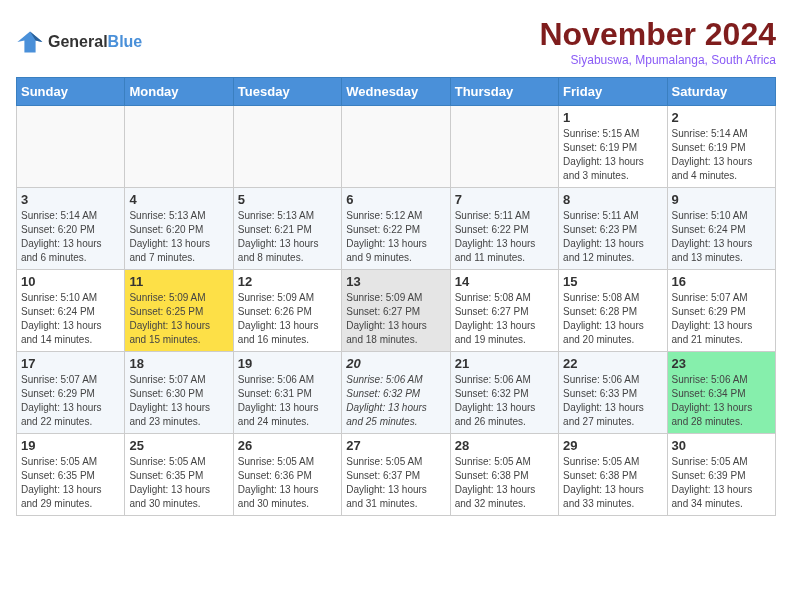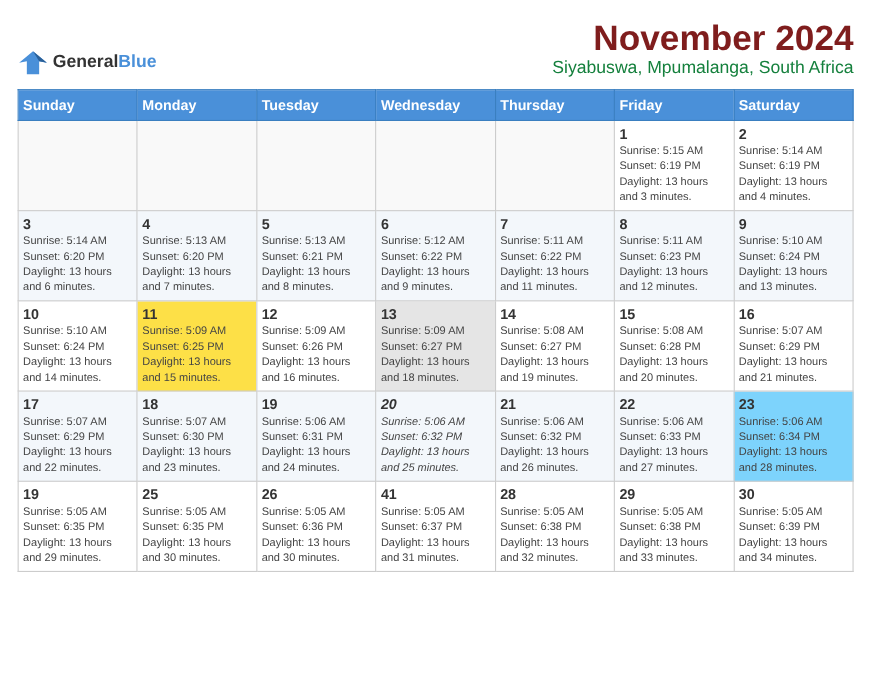--- a/index.html
+++ b/index.html
@@ -6,44 +6,44 @@
     body {
       font-family: Arial, sans-serif;
       background: #fff;
       width: 792px;
       min-height: 612px;
       padding: 16px;
     }
     .header {
       display: flex;
       justify-content: space-between;
-      align-items: flex-end;
+      align-items: center;
       margin-bottom: 10px;
     }
     .logo {
       display: flex;
       align-items: center;
       gap: 4px;
     }
     .logo-bird {
       width: 28px;
       height: 28px;
     }
     .title-block {
       text-align: right;
     }
     .title-block h1 {
       font-size: 32px;
       font-weight: bold;
       color: #7f1d1d;
     }
     .title-block h2 {
-      font-size: 16px;
+      font-size: 12px;
       font-weight: normal;
-      color: #15803d;
+      color: #8b5cf6;
     }
     .calendar {
       width: 100%;
       border-collapse: collapse;
       border: 1px solid #ccc;
     }
     .calendar th {
       background: #4a90d9;
       color: #fff;
       font-size: 13px;
@@ -208,40 +208,40 @@
           <div class="day-info">Sunrise: 5:06 AM<br>Sunset: 6:32 PM<br>Daylight: 13 hours<br>and 25 minutes.</div>
         </td>
         <td style="background: rgb(243, 247, 251);">
           <span class="day-num">21</span>
           <div class="day-info">Sunrise: 5:06 AM<br>Sunset: 6:32 PM<br>Daylight: 13 hours<br>and 26 minutes.</div>
         </td>
         <td style="background: rgb(243, 247, 251);">
           <span class="day-num">22</span>
           <div class="day-info">Sunrise: 5:06 AM<br>Sunset: 6:33 PM<br>Daylight: 13 hours<br>and 27 minutes.</div>
         </td>
-        <td style="background: #7dd3fc;">
+        <td style="background: #86efac;">
           <span class="day-num">23</span>
           <div class="day-info">Sunrise: 5:06 AM<br>Sunset: 6:34 PM<br>Daylight: 13 hours<br>and 28 minutes.</div>
         </td>
       </tr>
       <tr style="background: rgb(255, 255, 255);">
         <td style="background: rgb(255, 255, 255);">
           <span class="day-num">19</span>
           <div class="day-info">Sunrise: 5:05 AM<br>Sunset: 6:35 PM<br>Daylight: 13 hours<br>and 29 minutes.</div>
         </td>
         <td style="background: rgb(255, 255, 255);">
           <span class="day-num">25</span>
           <div class="day-info">Sunrise: 5:05 AM<br>Sunset: 6:35 PM<br>Daylight: 13 hours<br>and 30 minutes.</div>
         </td>
         <td style="background: rgb(255, 255, 255);">
           <span class="day-num">26</span>
           <div class="day-info">Sunrise: 5:05 AM<br>Sunset: 6:36 PM<br>Daylight: 13 hours<br>and 30 minutes.</div>
         </td>
         <td style="background: rgb(255, 255, 255);">
-          <span class="day-num">41</span>
+          <span class="day-num">27</span>
           <div class="day-info">Sunrise: 5:05 AM<br>Sunset: 6:37 PM<br>Daylight: 13 hours<br>and 31 minutes.</div>
         </td>
         <td style="background: rgb(255, 255, 255);">
           <span class="day-num">28</span>
           <div class="day-info">Sunrise: 5:05 AM<br>Sunset: 6:38 PM<br>Daylight: 13 hours<br>and 32 minutes.</div>
         </td>
         <td style="background: rgb(255, 255, 255);">
           <span class="day-num">29</span>
           <div class="day-info">Sunrise: 5:05 AM<br>Sunset: 6:38 PM<br>Daylight: 13 hours<br>and 33 minutes.</div>
         </td>

